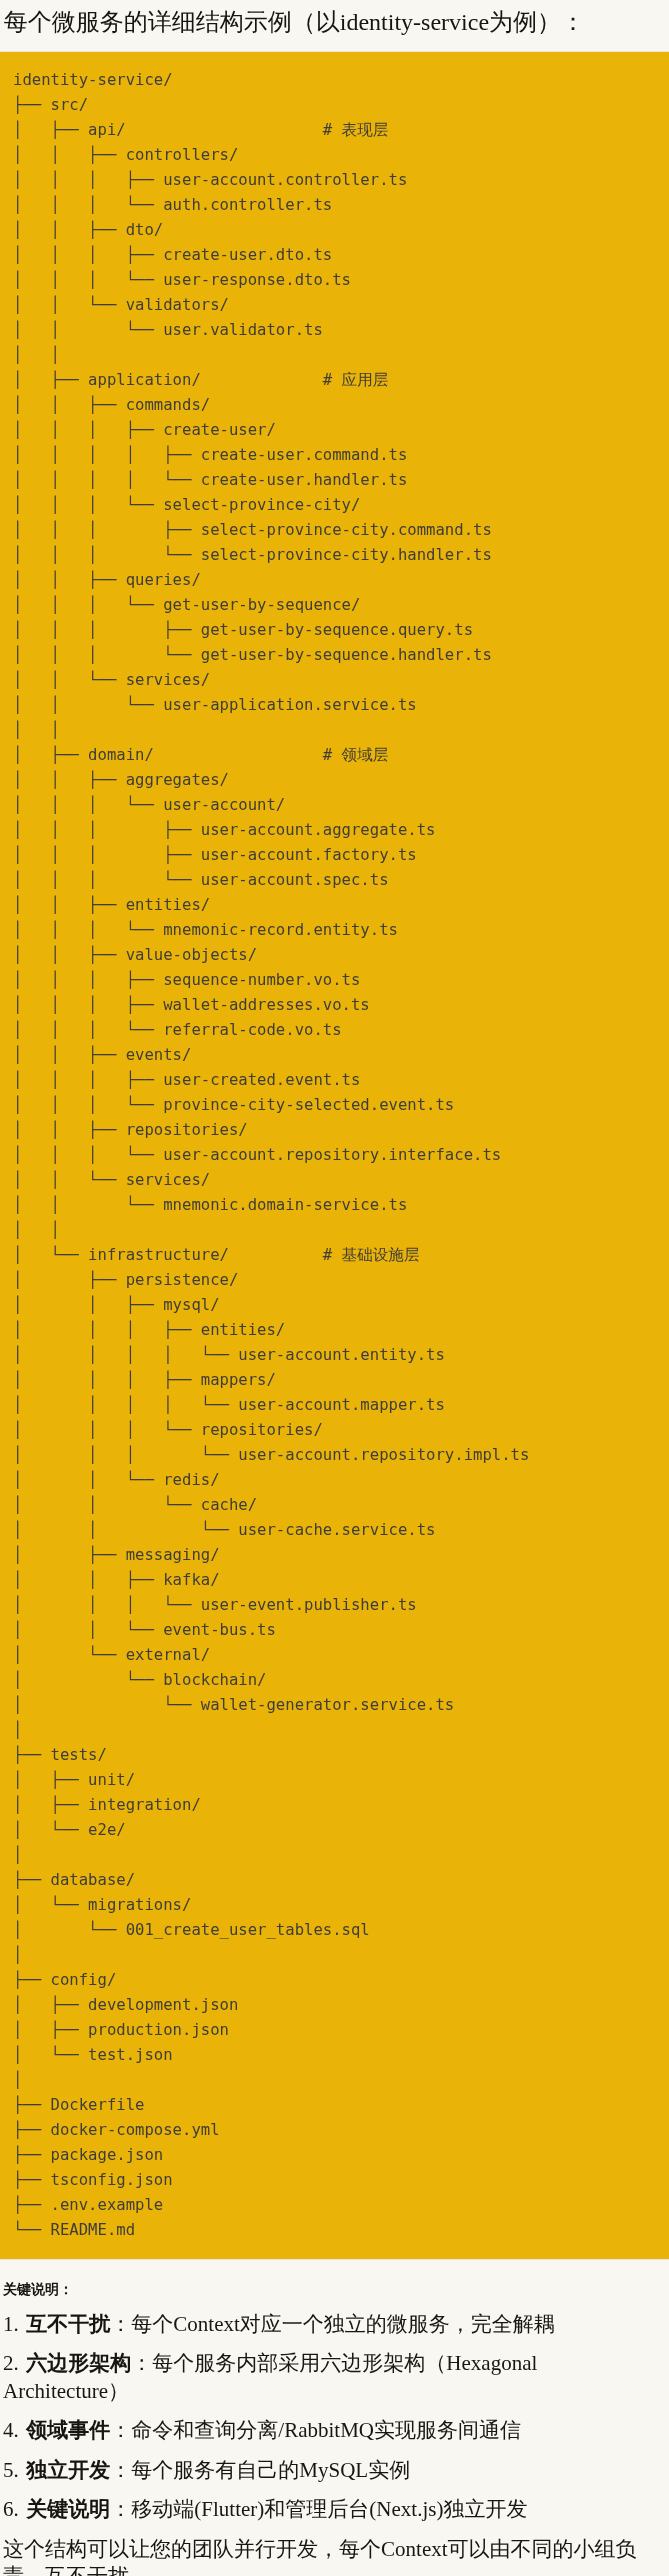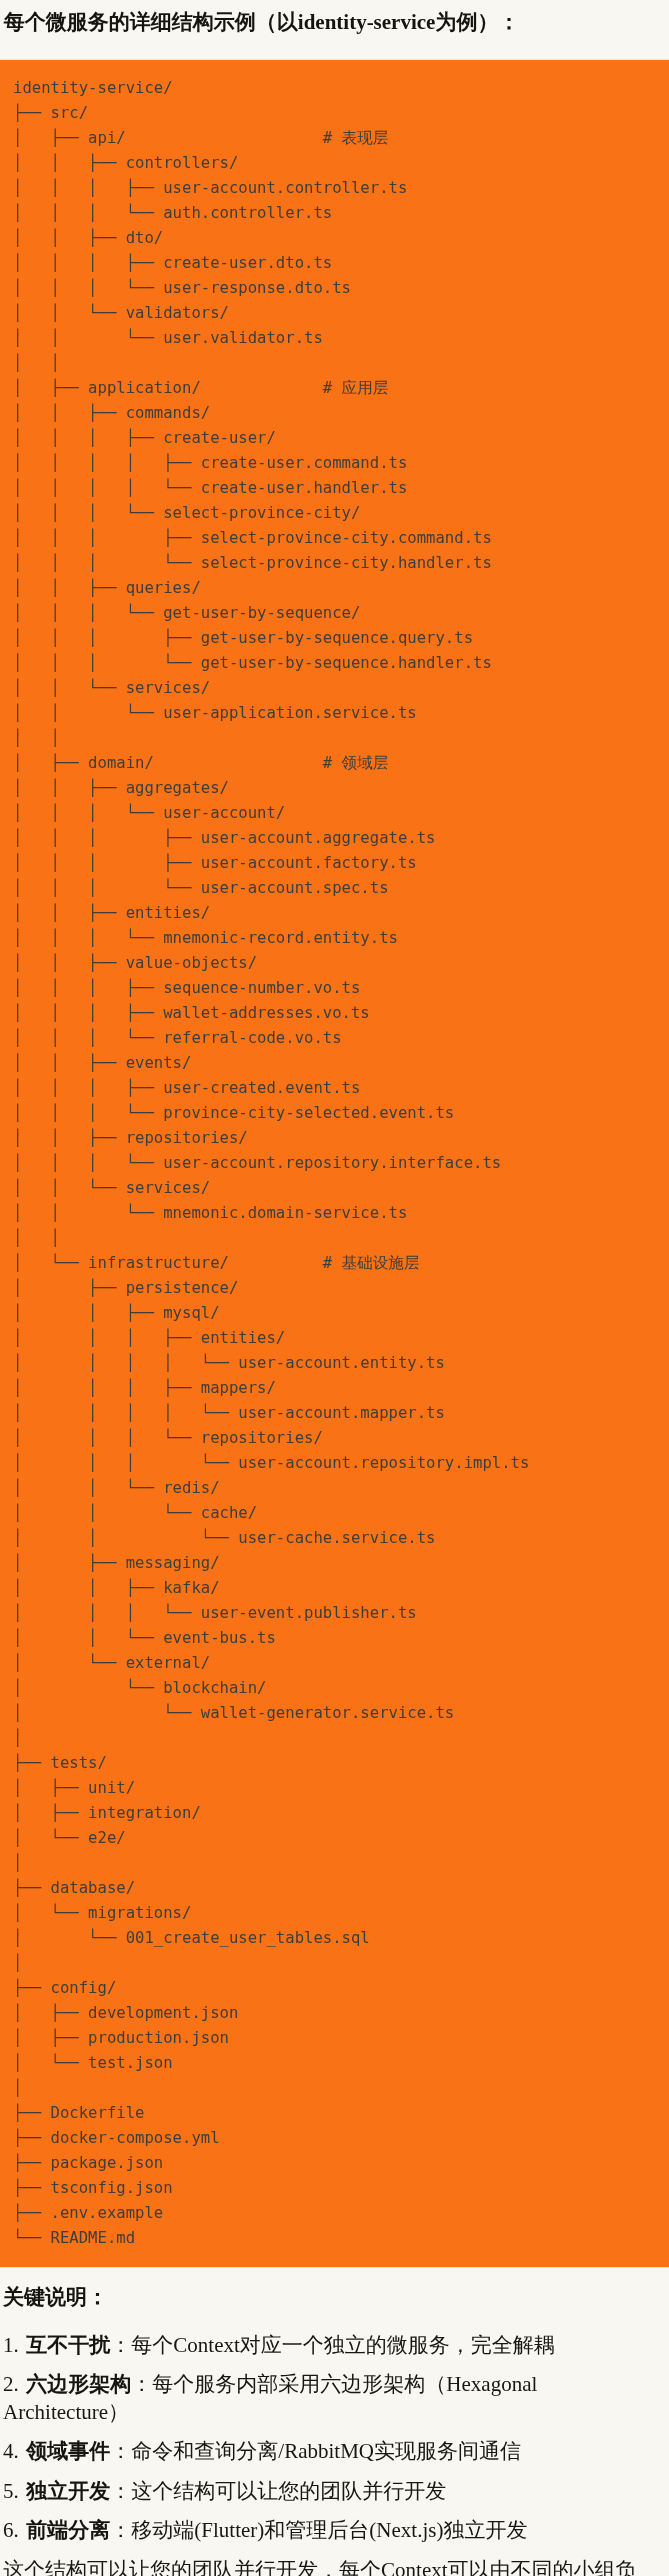--- a/index.html
+++ b/index.html
@@ -4,43 +4,43 @@
 <style>
   html,body{margin:0;padding:0;}
   body{
     width:669px;height:2576px;overflow:hidden;
     background:#f8f7f1;
     font-family:"Liberation Serif","DejaVu Serif",serif;
     color:#181712;
   }
   .title{
     padding:8.8px 5px 0 3.8px;
-    font-size:21px;line-height:27.5px;font-weight:700;
-    margin-bottom:23px;
+    font-size:24px;line-height:27.5px;font-weight:400;
+    margin-bottom:15px;
     color:#161510;
   }
   .codeblock{
-    background:#f97316;
+    background:#eab308;
     border-top:0.6px solid #e8e5dc;
     border-bottom:0.6px solid #e8e5dc;
   }
   .codeblock pre{
     margin:0;
     padding:15.6px 7.5px 16.3px 13px;
     font-family:"DejaVu Sans Mono","Liberation Mono",monospace;
     font-size:15.6px;line-height:25px;
     color:#3e3d39;
     white-space:pre;
   }
   .notes{
     padding:16.3px 3.8px 10.6px 3.1px;
   }
   .notes-heading{
-    font-size:21px;line-height:27.5px;font-weight:700;
-    margin:0 0 20px 0;color:#161510;
+    font-size:14px;line-height:27.5px;font-weight:700;
+    margin:0 0 7px 0;color:#161510;
   }
   .note-item{
     font-size:21px;line-height:27.5px;
     margin:0 0 12px 0;
   }
   .note-item .num{margin-right:7.5px;}
   .note-item .label{font-weight:700;color:#161510;}
   .footer-para{
     font-size:21px;line-height:27.5px;
     margin-top:12px;
@@ -147,21 +147,21 @@
 
     <div class="notes-heading">关键说明：</div>
 
     <div class="note-item"><span class="num">1.</span><span class="label">互不干扰</span><span>：</span><span>每个Context对应一个独立的微服务，完全解耦</span></div>
 
     <div class="note-item"><span class="num">2.</span><span class="label">六边形架构</span><span>：</span><span>每个服务内部采用六边形架构（Hexagonal Architecture）</span></div>
 
 
     <div class="note-item"><span class="num">4.</span><span class="label">领域事件</span><span>：</span><span>命令和查询分离/RabbitMQ实现服务间通信</span></div>
 
-    <div class="note-item"><span class="num">5.</span><span class="label">独立开发</span><span>：</span><span>这个结构可以让您的团队并行开发</span></div>
+    <div class="note-item"><span class="num">5.</span><span class="label">独立开发</span><span>：</span><span>每个服务有自己的MySQL实例</span></div>
 
-    <div class="note-item"><span class="num">6.</span><span class="label">前端分离</span><span>：</span><span>移动端(Flutter)和管理后台(Next.js)独立开发</span></div>
+    <div class="note-item"><span class="num">6.</span><span class="label">关键说明</span><span>：</span><span>移动端(Flutter)和管理后台(Next.js)独立开发</span></div>
 
     <div class="footer-para">这个结构可以让您的团队并行开发，每个Context可以由不同的小组负责，互不干扰。</div>
   </div>
 
 </div>
 
 
 </body></html>

